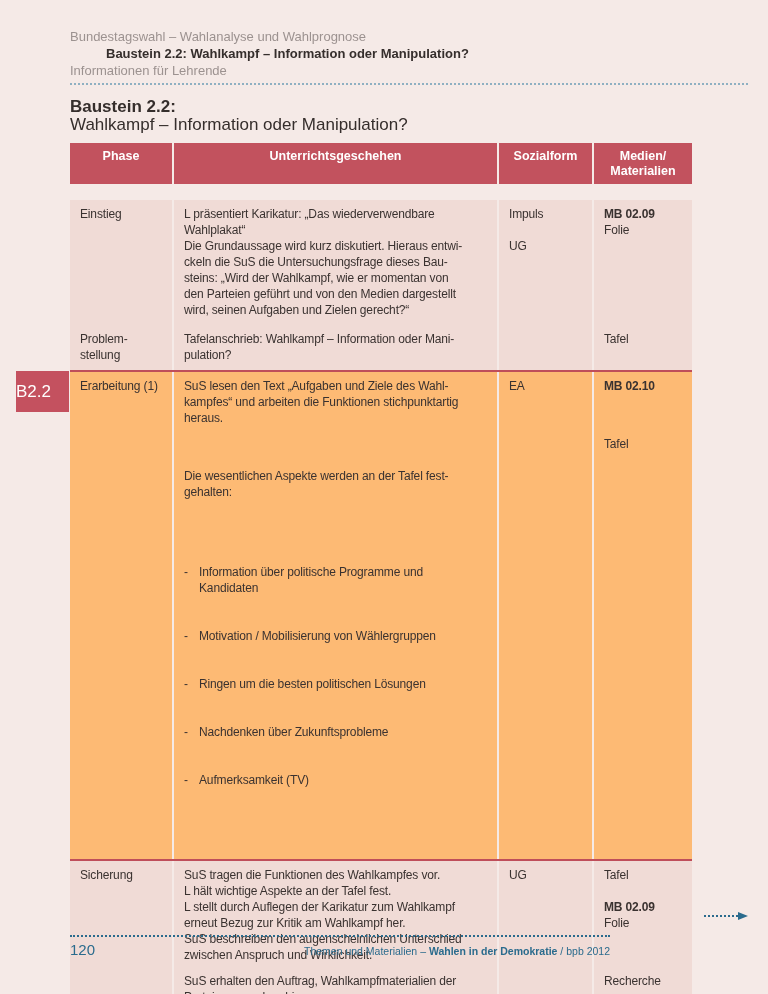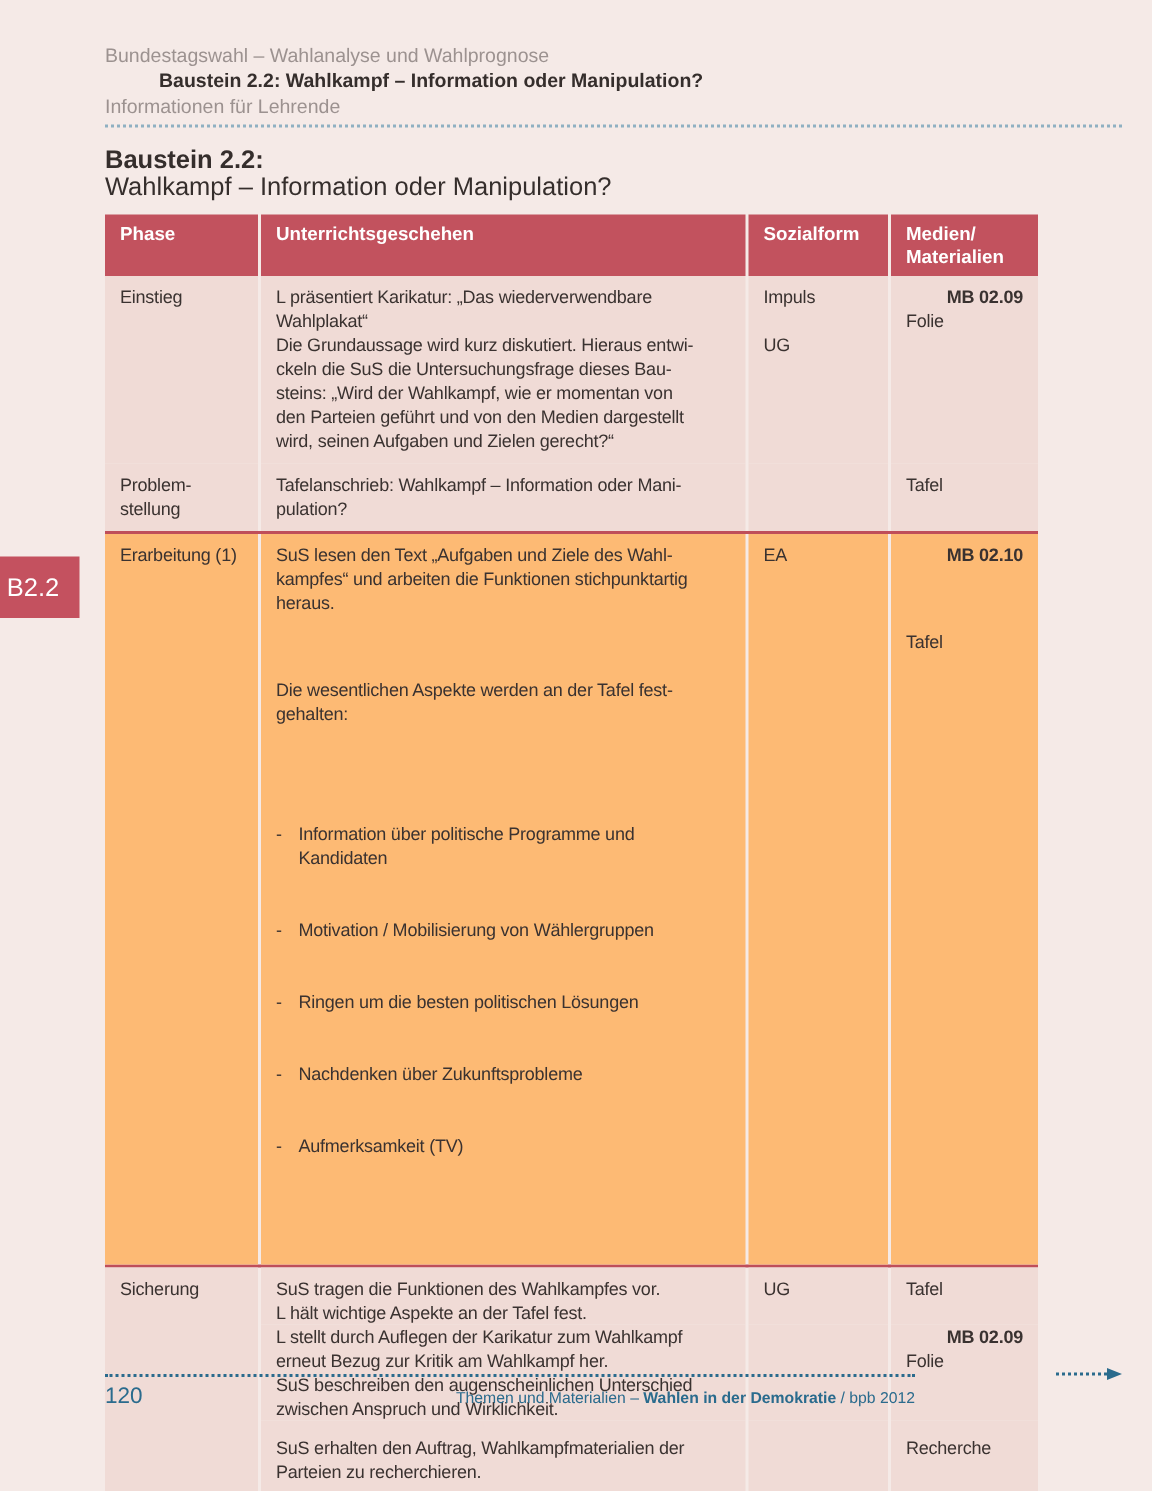--- a/index.html
+++ b/index.html
@@ -16,47 +16,47 @@
   .hl.bold{color:#352e2c;font-weight:bold;padding-left:36px;}
   .dotsep{border-top:2px dotted #8fb0c2;margin-top:4px;width:678px;}
 
   
   .title{margin-top:13px;font-size:17px;line-height:18px;color:#352e2c;}
   .title .t1{font-weight:bold;}
 
   
   .lesson-table{margin-top:9px;}
   .thead,.section{display:grid;grid-template-columns:102px 323px 93px 98px;column-gap:2px;}
-  .thead{margin-bottom:0;}
+  .thead{margin-bottom:16px;text-align:center;}
   .th{background:#c2525e;color:#ffffff;font-weight:bold;font-size:12.5px;line-height:15px;
       padding:6px 10px 5px 10px;white-space:pre;}
   .rule{height:2px;background:#bf4e5a;}
   .c{padding:0 10px;font-size:12px;line-height:16px;letter-spacing:-0.15px;}
   .light .c{background:#f0dbd6;}
   .dark  .c{background:#fdba74;}
   .phase{white-space:pre;padding:0 8px 0 10px;}
   .txt{white-space:pre;}
   .soz{white-space:pre;}
   .med .mi{white-space:pre;}
-  .b{font-weight:bold;text-align:right;}
+  .b{font-weight:bold;}
   .pt{padding-top:6px;}
   .pb{padding-bottom:7px;}
   .gap{padding-top:10px;}
   .li{display:grid;grid-template-columns:15px 1fr;}
 
   
   .ul{margin:0;}
 
   
-  .tab{position:absolute;left:0;top:371px;width:53px;height:41px;background:#c4515f;
+  .tab{position:absolute;left:16px;top:371px;width:53px;height:41px;background:#c4515f;
        color:#ffffff;font-size:17px;display:flex;align-items:center;
-       justify-content:center;padding-right:9px;box-sizing:border-box;}
+       justify-content:flex-start;padding-right:9px;box-sizing:border-box;}
 
   
-  .footer{position:absolute;left:70px;top:916px;width:540px;}
+  .footer{position:absolute;left:70px;top:935px;width:540px;}
   .foot-dots{border-top:2px dotted #2a6b8d;}
   .foot-row{display:flex;justify-content:space-between;align-items:baseline;margin-top:4px;}
   .pagenum{font-size:15px;color:#2a6b8d;}
   .credit{font-size:10.5px;color:#2a6b8d;}
   .footer-arrow{position:absolute;top:912px;left:704px;width:44px;display:flex;align-items:center;}
   .footer-arrow .dots{flex:1;border-top:2px dotted #2a6b8d;}
   .footer-arrow .tri{width:0;height:0;border-left:10px solid #2a6b8d;
        border-top:4px solid transparent;border-bottom:4px solid transparent;}
 </style>
 </head>

